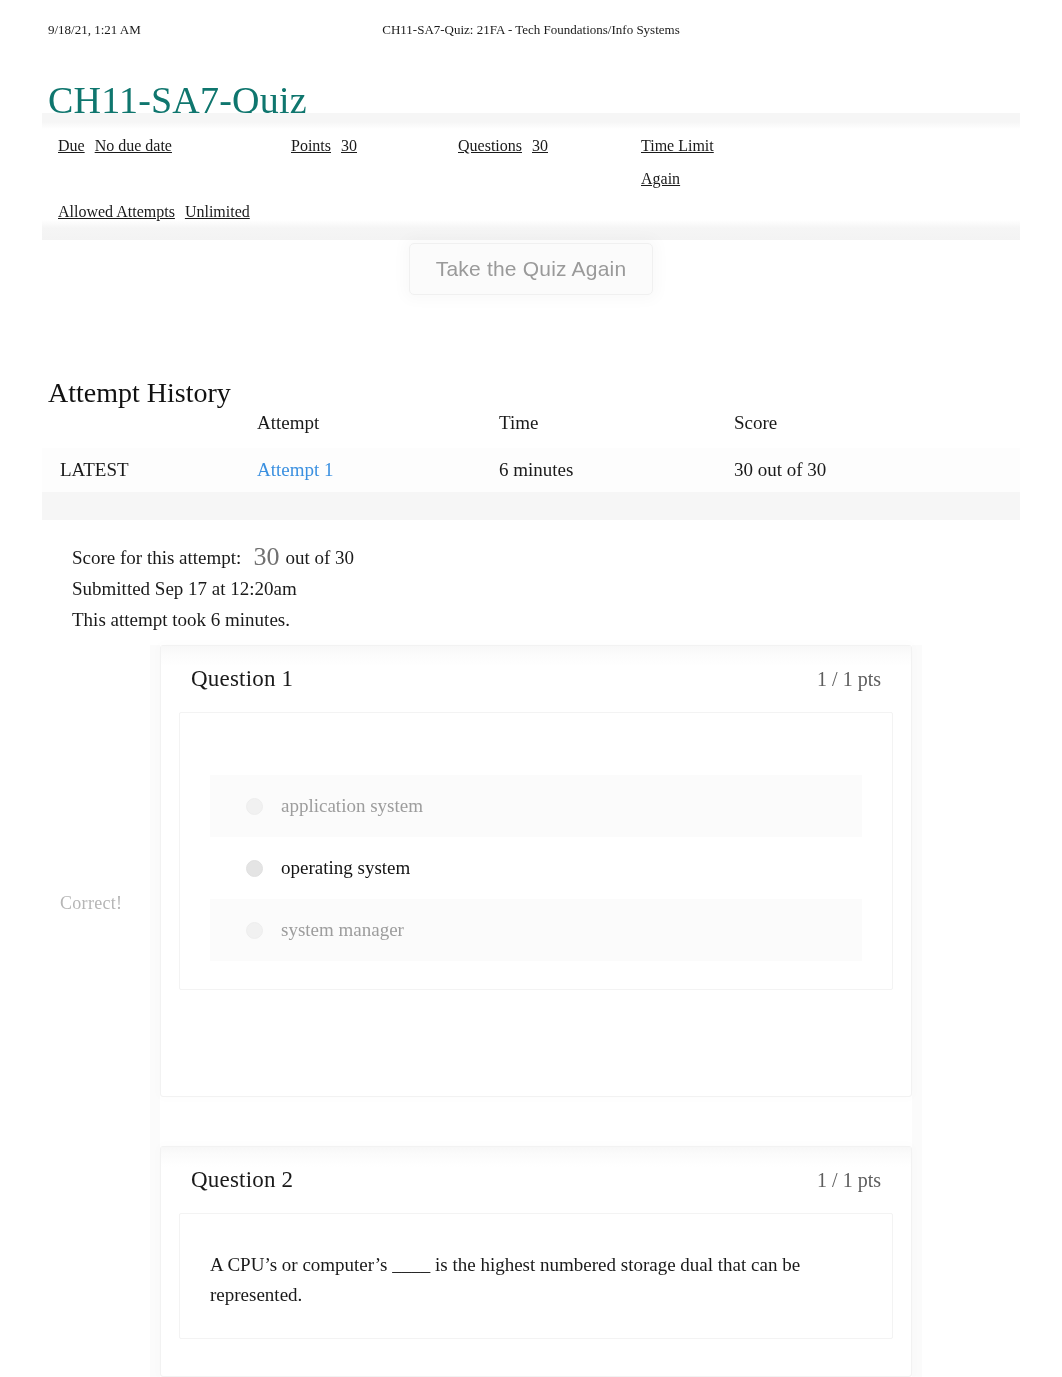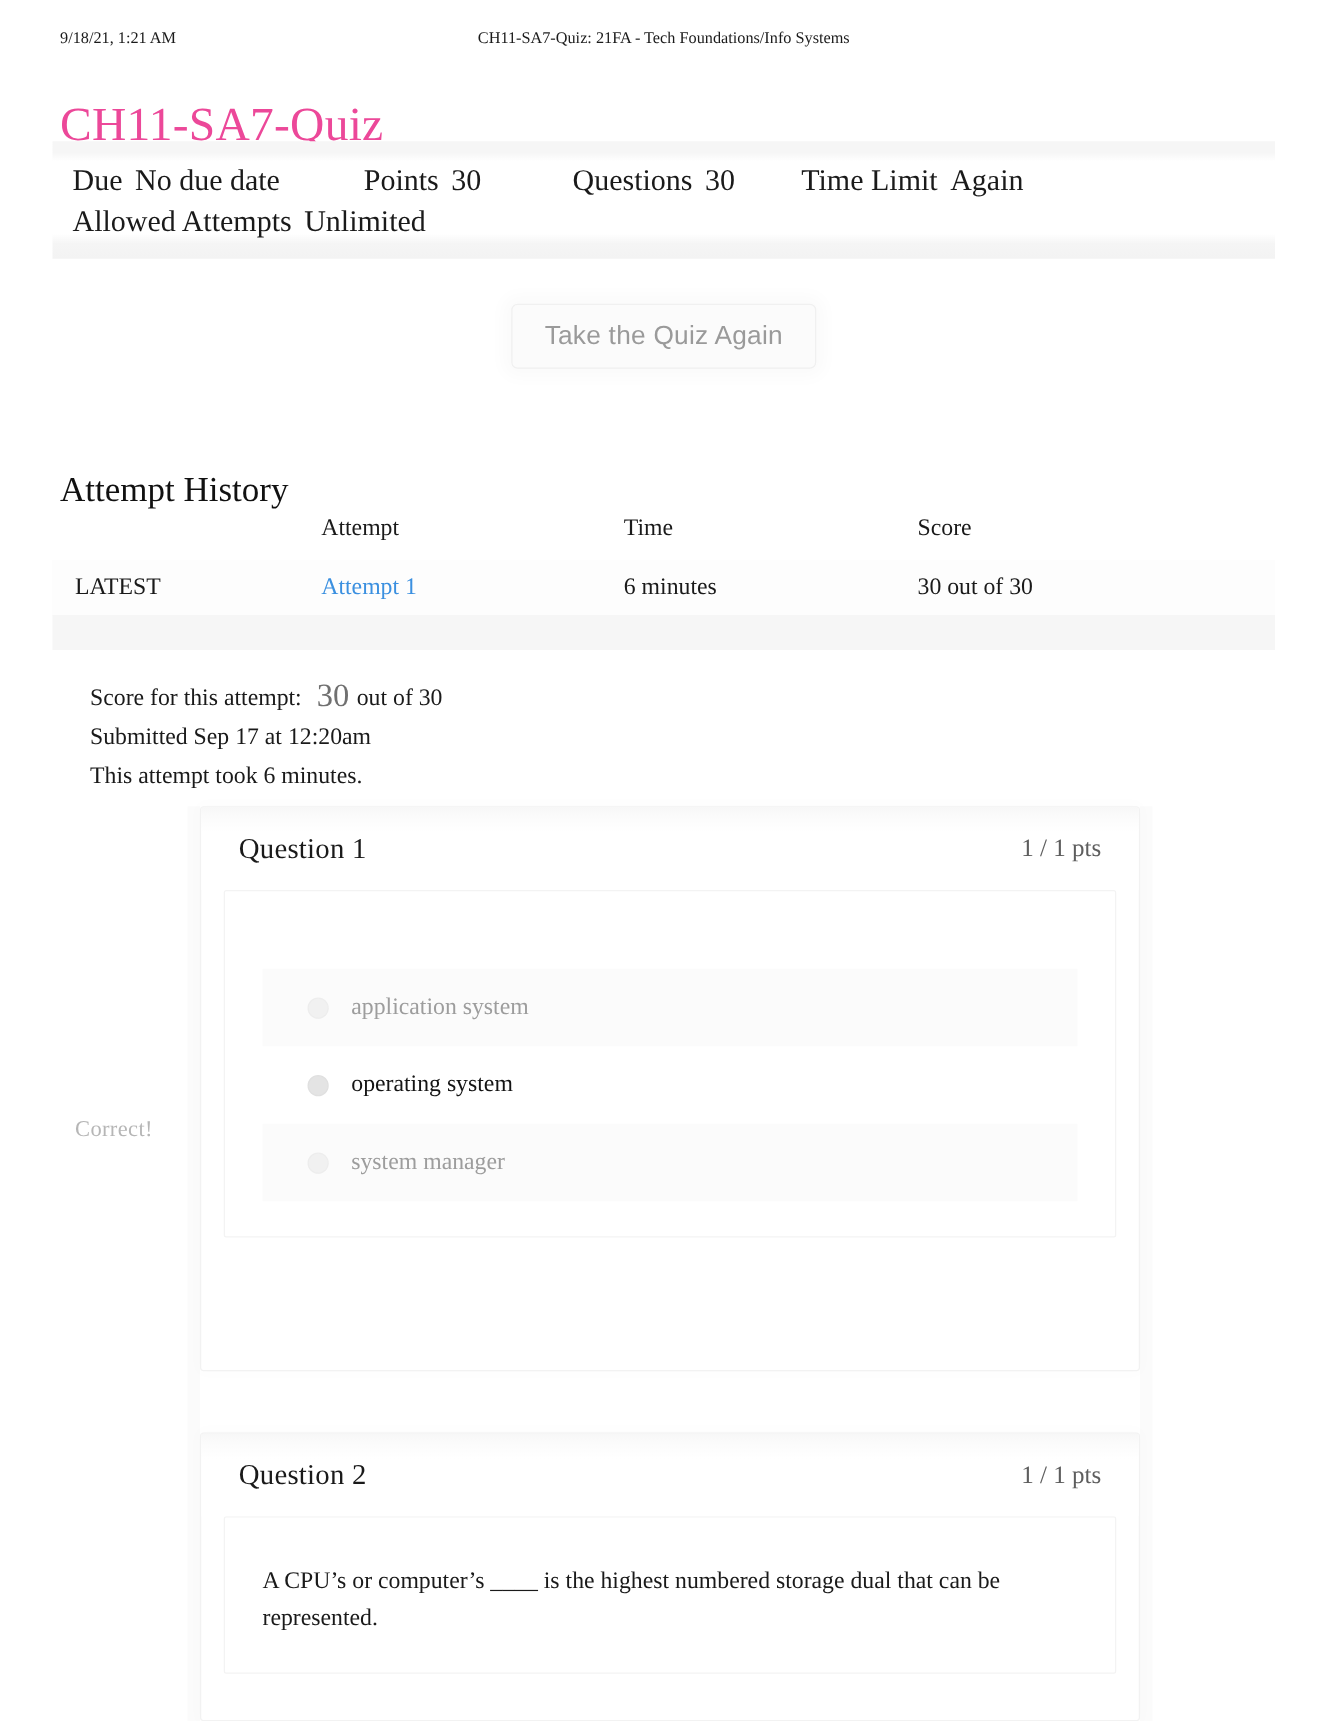--- a/index.html
+++ b/index.html
@@ -34,50 +34,51 @@
     white-space: nowrap;
   }
 
   
   .page-title {
     position: absolute;
     top: 54px; left: 48px;
     font-size: 38px;
     font-weight: 400;
     letter-spacing: 0.2px;
-    color: #ec4899;
+    color: #0f766e;
     line-height: 1.15;
   }
 
   
   .quiz-info {
     position: absolute;
     top: 113px; left: 42px;
     width: 978px;
     padding: 16px 16px 12px 16px;
     background: linear-gradient(180deg,
                 #f6f6f6 0px, #f6f6f6 9px,
                 #ffffff 16px, #ffffff calc(100% - 20px),
                 #f5f5f5 calc(100% - 12px), #f3f3f3 100%);
   }
   .qi-row {
     display: flex;
     align-items: baseline;
-    font-size: 24px;
+    font-size: 16px;
     line-height: 33px;
     white-space: nowrap;
+    text-decoration: underline;
   }
   .qi-label { color: #1a1a1a; }
   .qi-value { color: #1a1a1a; }
   .qi-cell { display: flex; align-items: baseline; }
   .qi-cell .qi-label { margin-right: 10px; }
   .qi-c-due    { width: 233px; }
   .qi-c-points { width: 167px; }
   .qi-c-quest  { width: 183px; }
-  .qi-c-time   { width: auto; }
+  .qi-c-time   { width: auto; flex-direction: column; }
   .qi-c-att-label { margin-right: 32px; }
 
   
   .retake-wrap {
     position: absolute;
     top: 243px; left: 0; right: 0;
     display: flex; justify-content: center;
   }
   .retake-btn {
     min-width: 243px;

